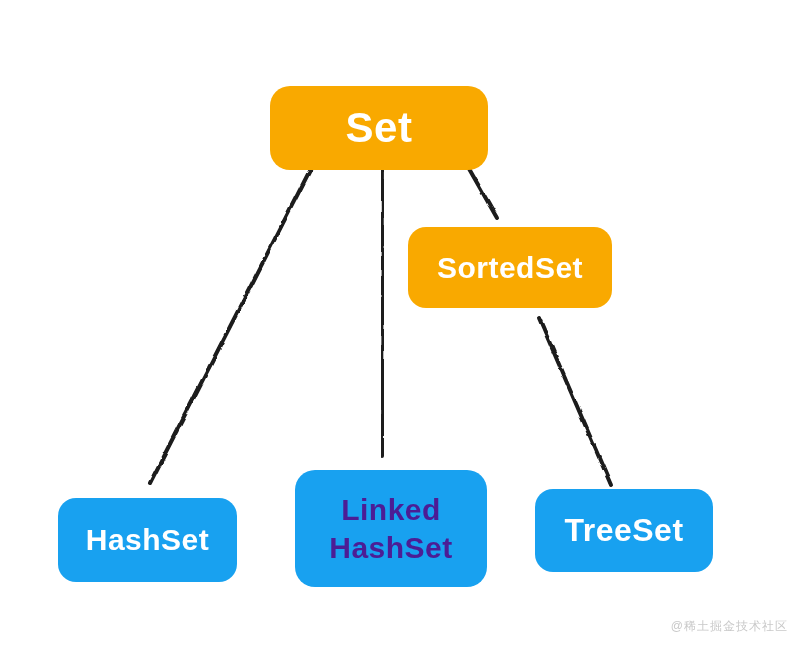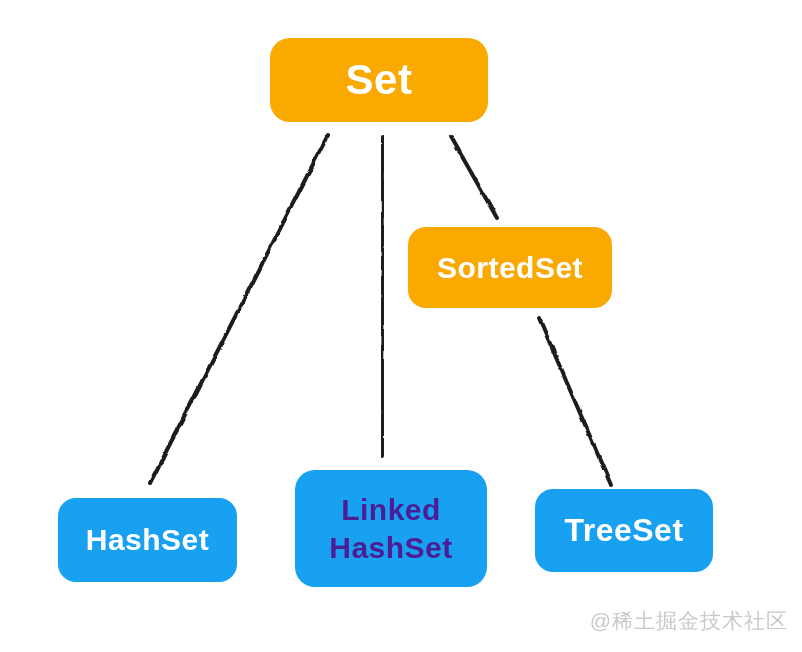--- a/index.html
+++ b/index.html
@@ -21,42 +21,42 @@
   .node.orange{background:#F9A900;}
   .node.blue{background:#18A1F0;}
   .node-label{white-space:pre-line;}
   #node-set{left:270px;top:38px;width:218px;height:84px;font-size:42px;border-radius:20px;}
   #node-sortedset{left:408px;top:227px;width:204px;height:81px;font-size:30px;}
   #node-hashset{left:58px;top:498px;width:179px;height:84px;font-size:30px;}
   #node-linkedhashset{left:295px;top:470px;width:192px;height:117px;font-size:30px;line-height:38px;border-radius:20px;}
   #node-treeset{left:535px;top:489px;width:178px;height:83px;font-size:32px;}
   .watermark{
     position:absolute;right:14px;bottom:17px;
-    font-size:21px;color:#c9c9c9;font-weight:400;letter-spacing:1px;
+    font-size:12px;color:#c9c9c9;font-weight:400;letter-spacing:1px;
   }
 </style>
 </head>
 <body style="background: rgb(255, 255, 255);">
 
 <div class="canvas">
 
   <svg class="edges-svg" width="802" height="652" viewBox="0 0 802 652" xmlns="http://www.w3.org/2000/svg">
     <defs>
       <filter id="rough" x="-20%" y="-20%" width="140%" height="140%">
         <feTurbulence type="fractalNoise" baseFrequency="0.06" numOctaves="3" seed="7" result="noise"></feTurbulence>
         <feDisplacementMap in="SourceGraphic" in2="noise" scale="4" xChannelSelector="R" yChannelSelector="G"></feDisplacementMap>
       </filter>
     </defs>
   <line x1="328" y1="135" x2="150" y2="483" stroke="#1b1b1b" stroke-width="4" stroke-linecap="round" filter="url(#rough)"></line>
       <line x1="383" y1="137" x2="382" y2="456" stroke="#1b1b1b" stroke-width="4" stroke-linecap="round" filter="url(#rough)"></line>
       <line x1="451" y1="137" x2="497" y2="218" stroke="#1b1b1b" stroke-width="4" stroke-linecap="round" filter="url(#rough)"></line>
       <line x1="539" y1="318" x2="611" y2="485" stroke="#1b1b1b" stroke-width="4" stroke-linecap="round" filter="url(#rough)"></line>
     </svg>
 
-  <div class="node orange" id="node-set" style="background: rgb(249, 169, 0); color: rgb(255, 255, 255);">
+  <div class="node orange" id="node-set" style="background: rgb(249, 169, 0); color: rgb(255, 255, 255); margin-top: 48px;">
     <span class="node-label">Set</span>
   </div>
 
   <div class="node orange" id="node-sortedset" style="background: rgb(249, 169, 0); color: rgb(255, 255, 255);">
     <span class="node-label">SortedSet</span>
   </div>
 
   <div class="node blue" id="node-hashset" style="background: rgb(24, 161, 240); color: rgb(255, 255, 255);">
     <span class="node-label">HashSet</span>
   </div>

